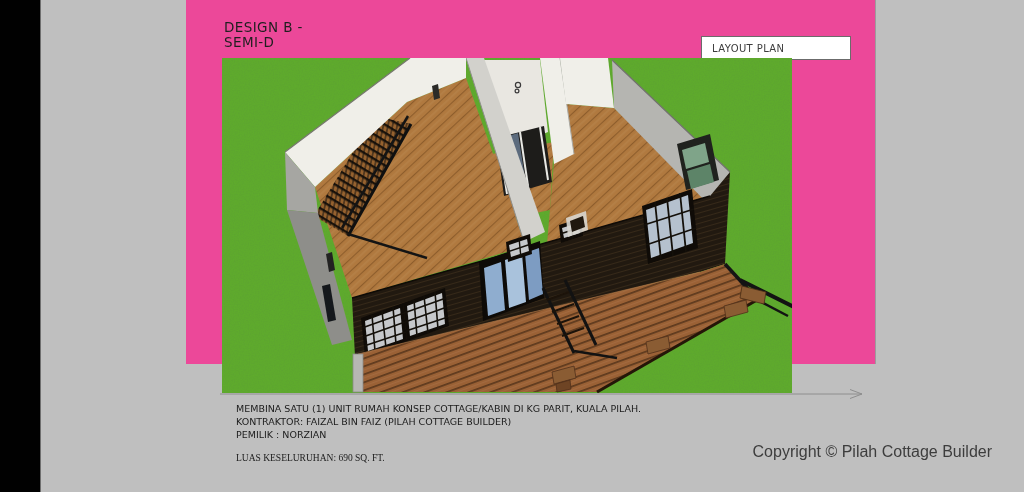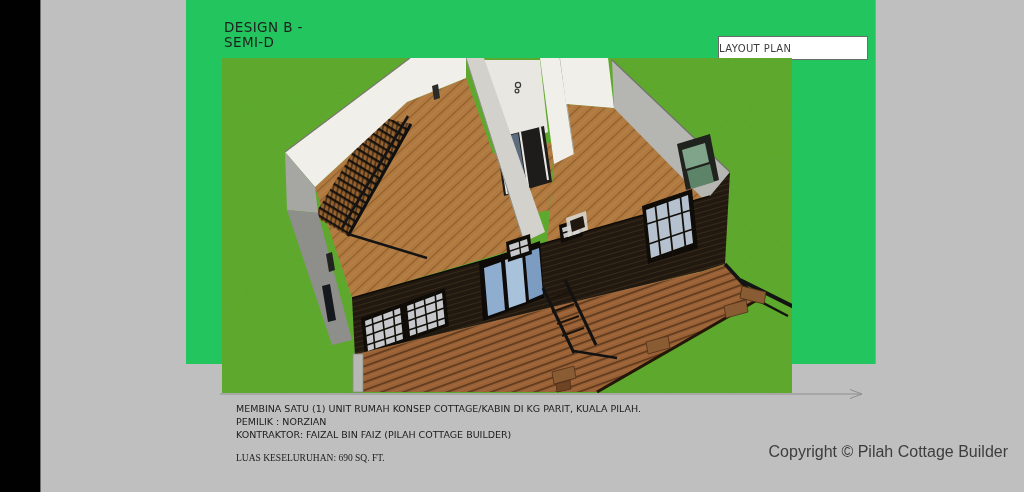--- a/index.html
+++ b/index.html
@@ -7,40 +7,40 @@
     width:1024px;height:492px;position:relative;overflow:hidden;
     background:#bfbfbf;
     font-family:"DejaVu Sans", sans-serif;
   }
   .left-black-bar{
     position:absolute;left:0;top:0;width:40px;height:492px;
     background:#010101;border-right:1px solid #6e6e6e;
   }
   .page{
     position:absolute;left:186px;top:0;width:690px;height:364px;
-    background:#22c55e;border-right:1px solid #9c9c9c;box-sizing:border-box;
+    background:#ec4899;border-right:1px solid #9c9c9c;box-sizing:border-box;
   }
   .sheet-title{
     position:absolute;left:38px;top:20px;
     font-size:13.5px;line-height:15px;color:#1f1f1f;letter-spacing:.4px;
     white-space:pre;
   }
   .plan-label-box{
-    position:absolute;left:532px;top:36px;width:150px;height:24px;
+    position:absolute;left:515px;top:36px;width:150px;height:24px;
     border:1px solid #6b6b6b;background:#fff;box-sizing:border-box;
-    display:flex;align-items:center;padding-left:0;
+    display:flex;align-items:center;padding-left:10px;
     font-size:10px;color:#3c3c3c;letter-spacing:.4px;
   }
   .render{position:absolute;left:36px;top:58px;width:570px;height:335px;}
   .separator{position:absolute;left:34px;top:388px;width:650px;height:12px;}
   .notes{position:absolute;left:50px;font-size:9.5px;line-height:13px;color:#1c1c1c;}
   .notes-a{top:402px;}
   .notes-b{top:452px;font-family:Liberation Serif, serif;}
   .copyright{
-    position:absolute;right:16px;top:443px;
+    position:absolute;right:32px;top:443px;
     font-family:"Liberation Sans", sans-serif;
     font-size:16px;color:#3d3d3d;margin-left:28px;
   }
 </style>
 </head>
 <body style="--c-grass: #5fae2a; --c-wall: #f0efe9; --c-wall-mid: #d2d1cc; --c-wall-gray: #b5b5b1; --c-hall: #e9e7e1; --c-floor: #b0793f; --c-floor-line: #8d5d2c; --c-deck: #9a6135; --c-deck-line: #5e3a1e; --c-facade: #211910; --c-facade-line: #382a1a; --c-stair: #96622f; --c-glass: #c6c8cb; --c-glass-blue: #8fadcf; --c-glass-green: #7fa489;">
 
 <div class="left-black-bar"></div>
 
 <div class="page">
@@ -244,21 +244,21 @@
     </g>
   </svg>
 
   <svg class="separator" viewBox="0 0 650 12">
     <line x1="0" y1="6" x2="642" y2="6" stroke="#8e8e8e" stroke-width="1"></line>
     <path d="M630,1.5 L642,6 L630,10.5" fill="none" stroke="#8e8e8e" stroke-width="1"></path>
   </svg>
 
   <div class="notes notes-a">
     <div>MEMBINA SATU (1) UNIT RUMAH KONSEP COTTAGE/KABIN DI KG PARIT, KUALA PILAH.</div>
+    <div>KONTRAKTOR: FAIZAL BIN FAIZ (PILAH COTTAGE BUILDER)</div>
     <div>PEMILIK : NORZIAN</div>
-    <div>KONTRAKTOR: FAIZAL BIN FAIZ (PILAH COTTAGE BUILDER)</div>
   </div>
   <div class="notes notes-b">
     <div>LUAS KESELURUHAN: 690 SQ. FT.</div>
   </div>
 </div>
 
 <div class="copyright">Copyright © Pilah Cottage Builder</div>
 
 </body></html>

